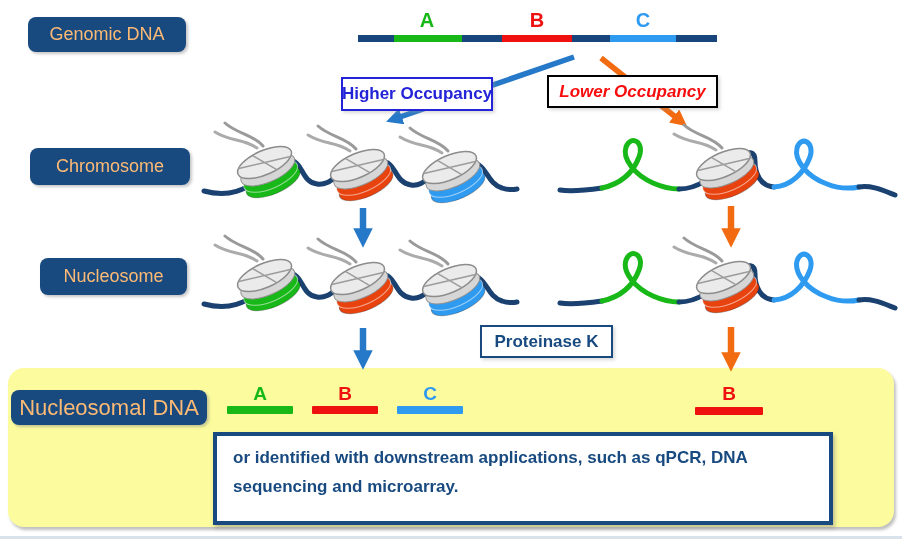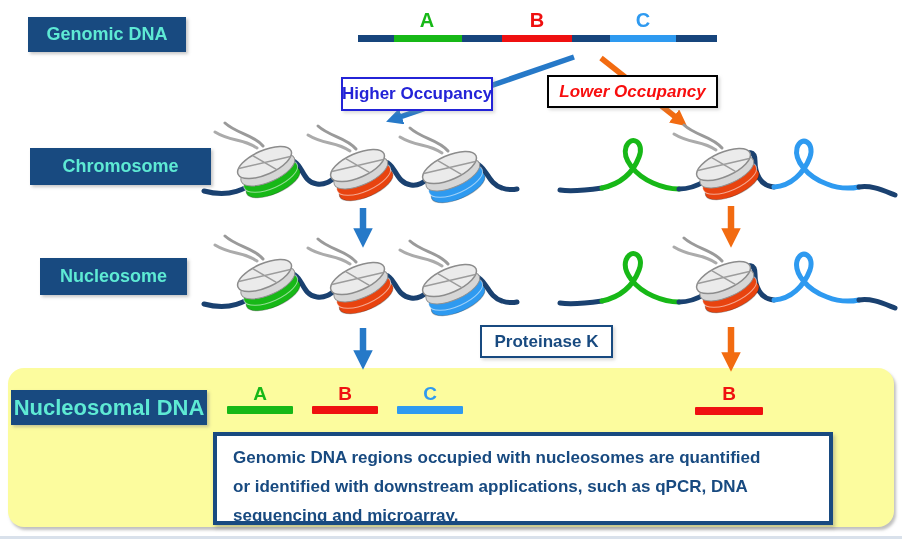--- a/index.html
+++ b/index.html
@@ -2,23 +2,23 @@
 <html><head>
 <meta charset="utf-8">
 <style>
   html,body{margin:0;padding:0;background:#fff;}
   #stage{
     position:relative;width:902px;height:542px;background:#ffffff;
     font-family:"Liberation Sans","DejaVu Sans",sans-serif;overflow:hidden;
   }
   
   .rowlabel{
-    position:absolute;background:#184A80;color:#5eead4;font-weight:bold;
+    position:absolute;background:#184A80;color:#fdba74;font-weight:normal;
     display:flex;align-items:center;justify-content:center;font-size:18px;
-    box-shadow:2px 2px 3px rgba(130,130,130,.45);white-space:nowrap;
+    box-shadow:2px 2px 3px rgba(130,130,130,.45);white-space:nowrap;border-radius:8px;
   }
   
   .outline-box{
     position:absolute;background:#ffffff;display:flex;align-items:center;justify-content:center;
     font-weight:bold;font-size:17px;white-space:nowrap;
     box-shadow:2px 2px 3px rgba(150,150,150,.35);
   }
   .navy-box{border:2px solid #184A80;color:#184A80;}
   .blue-box{border:2px solid #2323D7;color:#2323D7;}
   .red-box{border:2px solid #000000;color:#F80E0E;font-style:italic;}
@@ -124,33 +124,32 @@
       <rect x="397" y="406" width="66" height="8" rx="1" fill="#2E9AF0"></rect>
       <rect x="695" y="407" width="68" height="8" rx="1" fill="#EF1010"></rect>
     </g>
   </svg>
 
   <div class="letter green-t" style="left:407px;top:9px;">A</div>
   <div class="letter red-t" style="left:517px;top:9px;">B</div>
   <div class="letter blue-t" style="left:623px;top:9px;">C</div>
 
   <div class="rowlabel" style="left:28px;top:17px;width:158px;height:35px;">Genomic DNA</div>
-  <div class="rowlabel" style="left:30px;top:148px;width:181px;height:37px;">Chromosome</div>
+  <div class="rowlabel" style="left:30px;top:148px;width:160px;height:37px;">Chromosome</div>
   <div class="rowlabel" style="left:40px;top:258px;width:147px;height:37px;">Nucleosome</div>
   <div class="rowlabel" style="left:11px;top:390px;width:196px;height:35px;font-size:22px;">Nucleosomal DNA</div>
 
   <div class="outline-box blue-box" style="left:341px;top:77px;width:152px;height:34px;box-sizing:border-box;">Higher Occupancy</div>
   <div class="outline-box red-box" style="left:547px;top:75px;width:171px;height:33px;box-sizing:border-box;">Lower Occupancy</div>
 
   <div class="outline-box navy-box" style="left:480px;top:325px;width:133px;height:33px;box-sizing:border-box;">Proteinase K</div>
 
   <div class="letter small green-t" style="left:240px;top:383px;">A</div>
   <div class="letter small red-t" style="left:325px;top:383px;">B</div>
   <div class="letter small blue-t" style="left:410px;top:383px;">C</div>
   <div class="letter small red-t" style="left:709px;top:383px;">B</div>
 
   <div id="caption-box">
-    <div>Genomic DNA regions occupied with nucleosomes are quantified</div>
     <div>or identified with downstream applications, such as qPCR, DNA</div>
     <div>sequencing and microarray.</div>
   </div>
 
 </div>
 
 </body></html>

